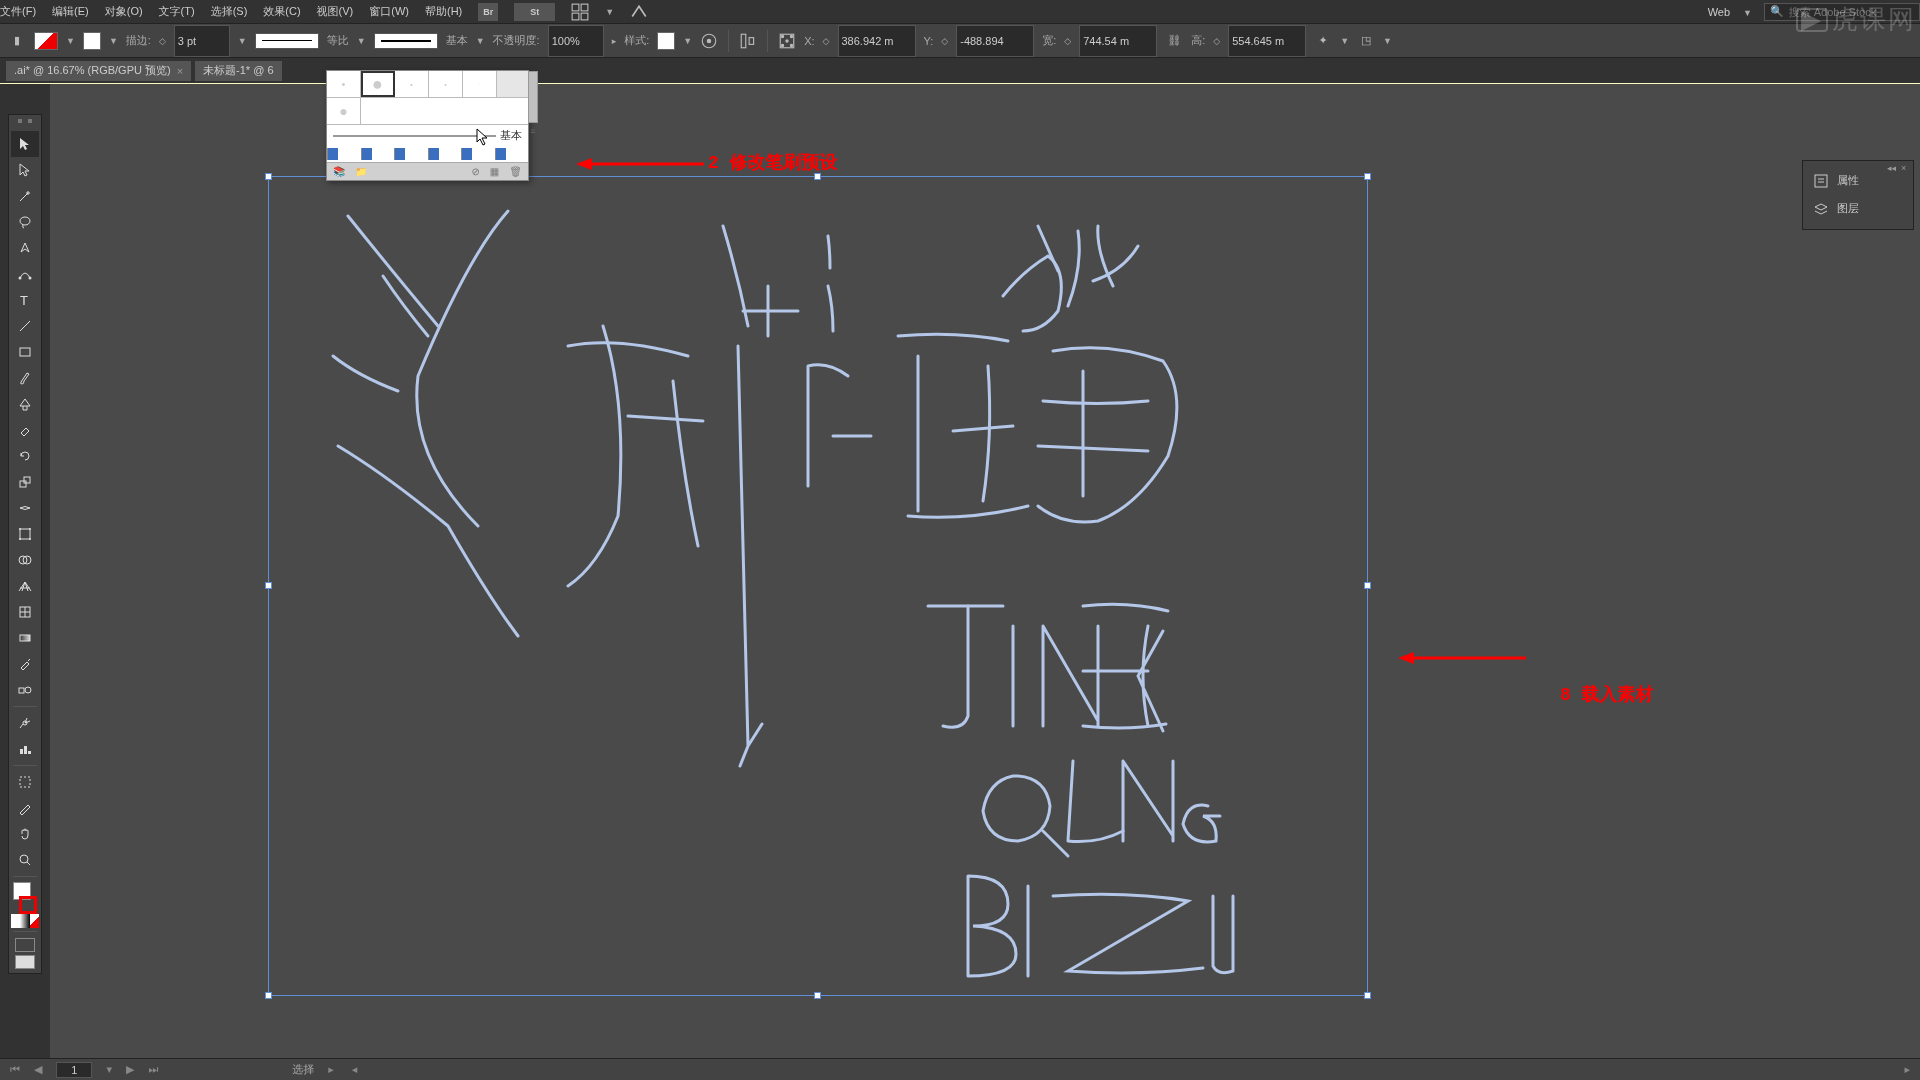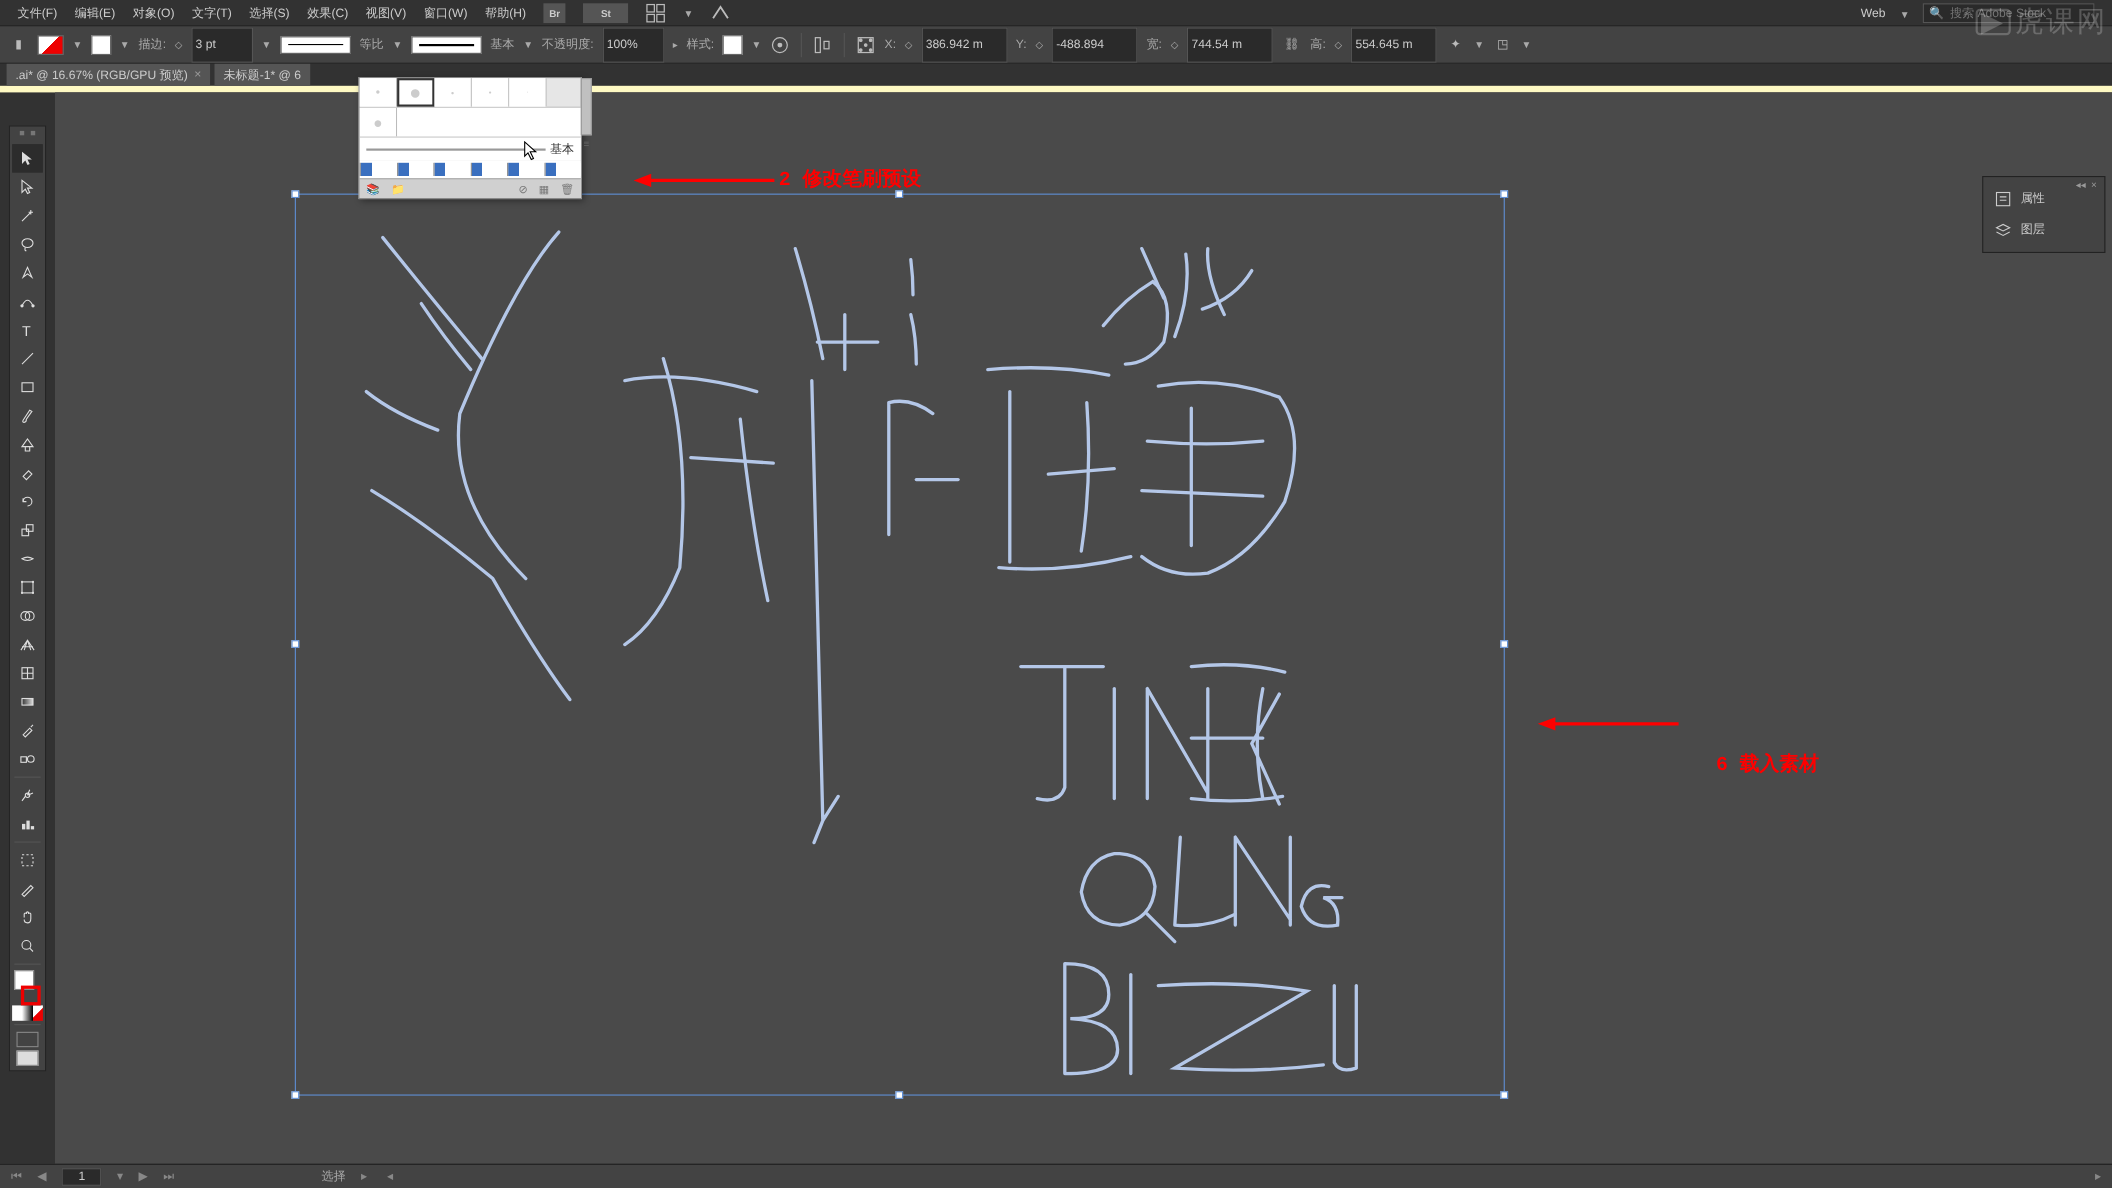--- a/index.html
+++ b/index.html
@@ -1,39 +1,39 @@
 <!DOCTYPE html>
 <html><head>
 <meta charset="utf-8">
 <style>
 * { margin: 0; padding: 0; box-sizing: border-box; font-family: "Microsoft YaHei", sans-serif; }
 body { background: #323232; color: #ccc; font-size: 11px; overflow: hidden; width: 1920px; height: 1080px; position: relative; }
 
 
-.menubar { height: 24px; background: #323232; display: flex; align-items: center; padding: 0 16px; gap: 16px; border-bottom: 1px solid #222; }
+.menubar { height: 24px; background: #323232; display: flex; align-items: center; padding: 0 0; gap: 16px; border-bottom: 1px solid #222; }
 .menubar-item { color: #ccc; cursor: pointer; }
 .menubar-right { margin-left: auto; display: flex; align-items: center; gap: 12px; }
 .menu-icon { width: 18px; height: 18px; display: inline-flex; align-items: center; justify-content: center; }
 
 
 .controlbar { height: 34px; background: #434343; display: flex; align-items: center; padding: 0 8px; gap: 8px; border-bottom: 1px solid #222; font-size: 11px; }
 .ctrl-swatch { width: 24px; height: 18px; background: linear-gradient(135deg, #fff 49%, #e00 50%); border: 1px solid #666; }
 .ctrl-swatch2 { width: 18px; height: 18px; background: #fff; border: 1px solid #666; }
 .ctrl-input { background: #2a2a2a; border: 1px solid #555; color: #ccc; width: 56px; height: 32px; padding: 0 3px; font-size: 11px; }
 .ctrl-input-wide { width: 78px; }
 .ctrl-label { color: #aaa; }
 .ctrl-dropdown { display: inline-flex; align-items: flex-end; gap: 13px; }
 .ctrl-preview { width: 64px; height: 16px; background: #fff; border: 1px solid #555; display: inline-flex; align-items: center; justify-content: center; }
 .ctrl-line { width: 50px; height: 2px; background: #000; }
 .ctrl-sep { width: 1px; height: 22px; background: #555; margin: 0 2px; }
 .ctrl-icon { width: 18px; height: 18px; display: inline-flex; align-items: center; justify-content: center; color: #bbb; }
 .chev { font-size: 9px; color: #aaa; }
 
 
-.doctabs { height: 26px; background: #323232; display: flex; align-items: center; padding: 0 6px; gap: 4px; border-bottom: 6px solid #fef9c3; }
+.doctabs { height: 26px; background: #323232; display: flex; align-items: center; padding: 0 6px; gap: 4px; border-bottom: 1px solid #fef9c3; }
 .doctab { background: #555; color: #ccc; height: 20px; padding: 0 8px; display: flex; align-items: center; gap: 6px; font-size: 11px; }
 .doctab .close { color: #999; }
 
 
 .toolbox { position: absolute; left: 8px; top: 114px; width: 34px; background: #434343; border: 1px solid #222; display: flex; flex-direction: column; align-items: center; padding: 4px 0; }
 .toolbox .hdr { height: 10px; width: 100%; display: flex; justify-content: center; gap: 6px; margin-bottom: 2px; }
 .toolbox .hdr span { width: 4px; height: 4px; background: #777; }
 .tool { width: 28px; height: 26px; display: flex; align-items: center; justify-content: center; color: #ccc; cursor: pointer; position: relative; }
 .tool.sel { background: #2c2c2c; }
 .tool svg { width: 16px; height: 16px; }
@@ -333,21 +333,21 @@
 <svg class="arrow" style="left:576px;top:154px" width="130" height="20">
   <line x1="128" y1="10" x2="14" y2="10" stroke="#f00" stroke-width="3"></line>
   <polygon points="0,10 16,4 16,16" fill="#f00"></polygon>
 </svg>
 <div class="anno" style="left:708px;top:150px">2 修改笔刷预设</div>
 
 <svg class="arrow" style="left:1398px;top:648px" width="130" height="20">
   <line x1="128" y1="10" x2="14" y2="10" stroke="#f00" stroke-width="3"></line>
   <polygon points="0,10 16,4 16,16" fill="#f00"></polygon>
 </svg>
-<div class="anno" style="left:1560px;top:682px">6 载入素材</div>
+<div class="anno" style="left:1560px;top:682px">8 载入素材</div>
 
 <div class="toolbox">
   <div class="hdr">
       <span></span>
       <span></span>
     </div>
   <div class="tool sel">
       <svg viewBox="0 0 16 16">
         <path d="M3 2 L3 13 L6 10 L8 14 L10 13 L8 9 L12 9 Z" fill="#ddd"></path>
       </svg>

